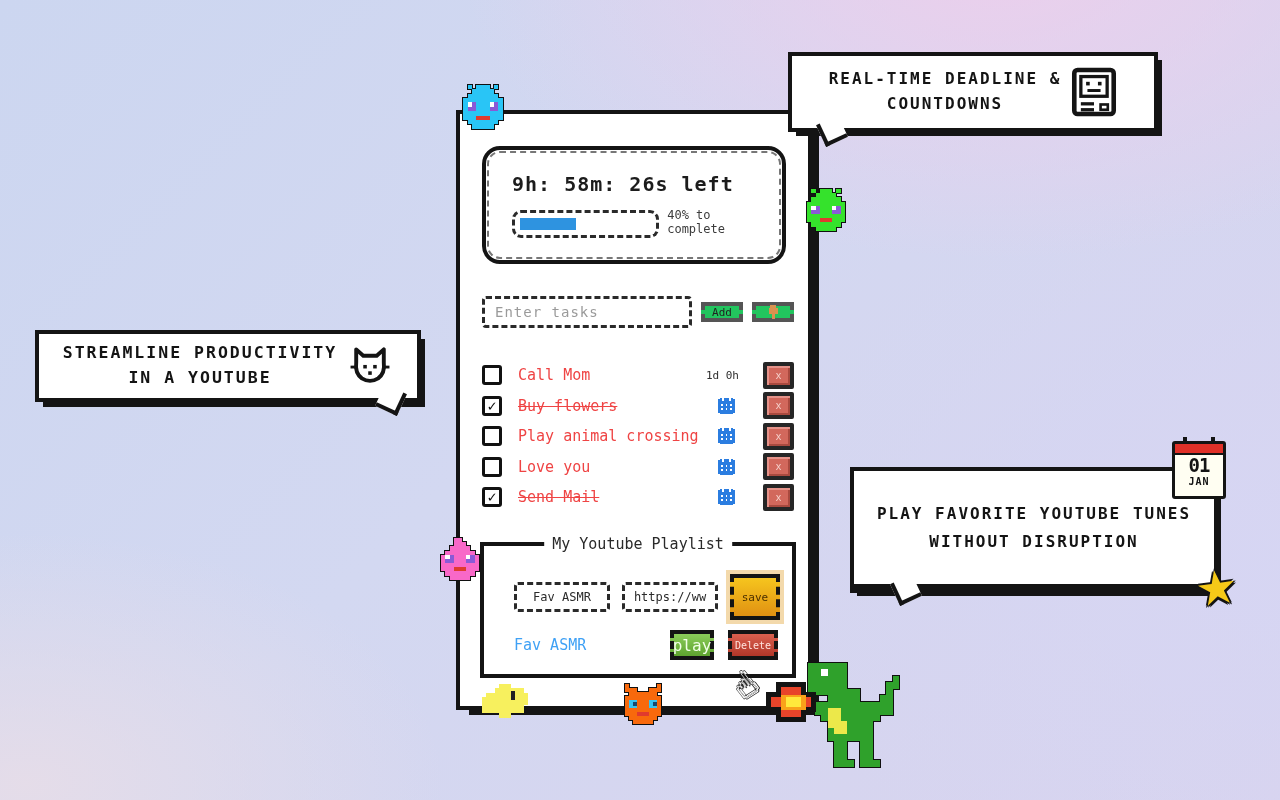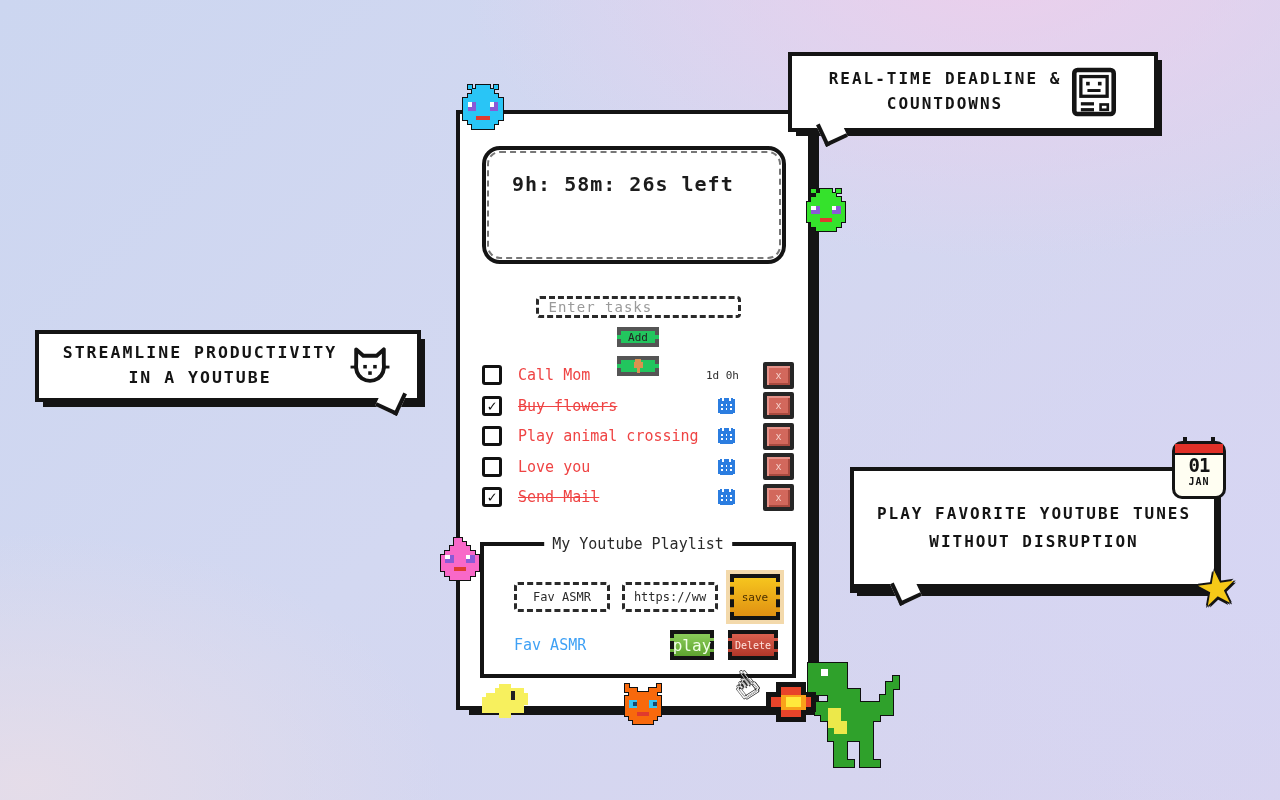--- a/index.html
+++ b/index.html
@@ -31,21 +31,21 @@
     content:""; position:absolute; inset:1px; border:2px dashed #777;
     border-radius:13px; pointer-events:none;
   }
   .time-left { position:absolute; left:26px; top:22px; font-size:20px; font-weight:600; color:#1c1c1c; letter-spacing:1px; }
   .progress-row { position:absolute; left:26px; top:58px; right:10px; display:flex; align-items:flex-end; gap:8px; }
   .pbar { width:152px; height:28px; border:3px dashed #2a2a2a; border-radius:9px; position:relative; background:#fff; }
   .pbar-fill { position:absolute; left:5px; top:5px; bottom:5px; width:40%; background:#2e93e0; }
   .pbar-caption { font-size:12px; color:#3c3c3c; padding-bottom:2px; letter-spacing:0; }
 
   
-  .input-row { position:absolute; left:22px; top:182px; right:14px; display:flex; gap:9px; align-items:center;flex-direction:column; }
+  .input-row { position:absolute; left:22px; top:182px; right:14px; display:flex; gap:9px; align-items:center; }
   .task-input {
     flex:1; height:32px; border:3px dashed #2a2a2a; border-radius:4px;
     font-family:"DejaVu Sans Mono",monospace; font-size:14px; color:#444; padding:0 10px; outline:none; background:#fff;
   }
   .task-input::placeholder { color:#9a9a9a; letter-spacing:1px; }
   .pix-btn {
     height:20px; background:#22c55e; border:4px solid #555;
     border-left-style:dashed; border-right-style:dashed;
     font-family:"DejaVu Sans Mono",monospace; font-size:11px; color:#222;
     display:flex; align-items:center; justify-content:center; cursor:pointer;
@@ -113,21 +113,21 @@
   .bubble-streamline .lines { font-size:16.5px; line-height:1.5; }
   .bubble-streamline .tail { right:14px; bottom:-14px; transform:rotate(25deg); }
   .bubble-youtube { left:850px; top:467px; width:368px; height:126px; border-bottom-width:9px; box-shadow:5px 5px 0 -2px #141414; }
   .bubble-youtube .lines { font-size:16px; line-height:1.7; }
   .bubble-youtube .tail { left:40px; bottom:-18px; transform:rotate(65deg); }
   .bubble-icon { flex:none; margin-left:10px; }
 
   
   .calendar-widget {
     position:absolute; right:-12px; top:-30px; width:54px; height:58px;
-    background:#fffef2; border:3px solid #141414; border-radius:10px; z-index:4; text-align:center;
+    background:#fffef2; border:3px solid #141414; border-radius:3px; z-index:4; text-align:center;
   }
   .calendar-top { height:11px; background:#e03028; border-bottom:2px solid #141414; position:relative; }
   .calendar-top::before, .calendar-top::after {
     content:""; position:absolute; top:-7px; width:4px; height:7px; background:#141414;
   }
   .calendar-top::before { left:8px; } .calendar-top::after { right:8px; }
   .calendar-day { font-size:19px; font-weight:bold; color:#141414; line-height:1.1; letter-spacing:-1px; }
   .calendar-month { font-size:10px; font-weight:bold; color:#141414; letter-spacing:1px; }
 
   .star {
@@ -145,20 +145,26 @@
     transform:rotate(-38deg); line-height:1;
   }
 </style>
 </head>
 <body>
 
 <div class="window">
 
   <div class="timer-panel">
     <div class="time-left">9h: 58m: 26s left</div>
+    <div class="progress-row">
+      <div class="pbar">
+        <div class="pbar-fill" style="width: 40%; background: rgb(46, 147, 224);"></div>
+      </div>
+      <div class="pbar-caption">40% to complete</div>
+    </div>
   </div>
 
   <div class="input-row">
     <input class="task-input" placeholder="Enter tasks" style="">
     <button class="pix-btn add-btn">Add</button>
     <button class="pix-btn bell-btn">
       <svg width="12" height="15" viewBox="0 0 8 10" shape-rendering="crispEdges">
         <rect x="2" y="0" width="4" height="2" fill="#d9924f"></rect>
         <rect x="1" y="2" width="6" height="4" fill="#d9924f"></rect>
         <rect x="3" y="6" width="2" height="3" fill="#d9924f"></rect>

